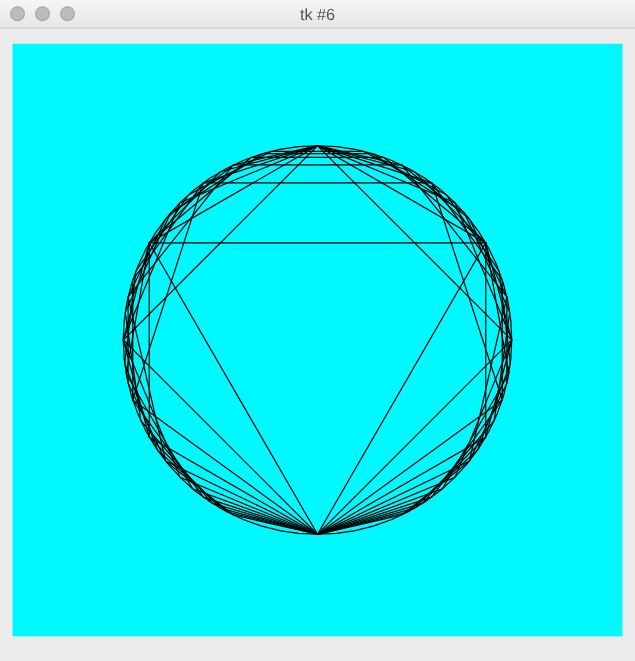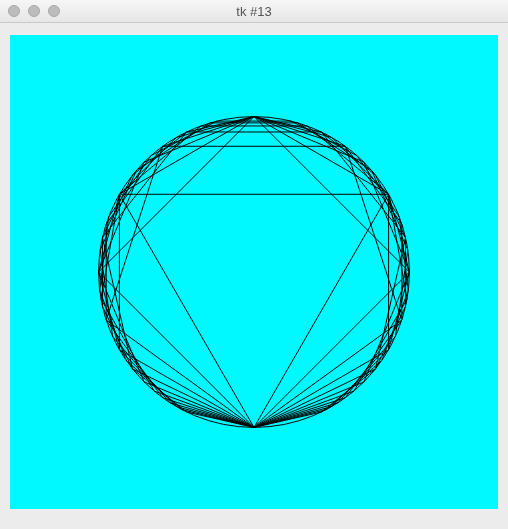--- a/index.html
+++ b/index.html
@@ -78,21 +78,21 @@
 </head>
 <body>
 
 <div class="window">
   <div class="titlebar">
     <div class="traffic">
       <div class="tl-btn"></div>
       <div class="tl-btn"></div>
       <div class="tl-btn"></div>
     </div>
-    <div class="title">tk #13</div>
+    <div class="title">tk #6</div>
   </div>
   <div class="content">
     <div class="canvas-wrap" style="background: rgb(0, 248, 255);">
       <svg class="poly" viewBox="0 0 488 488">
           <polygon points="244.00,404.00 105.44,164.00 382.56,164.00" style="stroke: rgb(0, 0, 0);"></polygon>
           <polygon points="244.00,404.00 84.00,244.00 244.00,84.00 404.00,244.00" style="stroke: rgb(0, 0, 0);"></polygon>
           <polygon points="244.00,404.00 91.83,293.44 149.95,114.56 338.05,114.56 396.17,293.44" style="stroke: rgb(0, 0, 0);"></polygon>
           <polygon points="244.00,404.00 105.44,324.00 105.44,164.00 244.00,84.00 382.56,164.00 382.56,324.00" style="stroke: rgb(0, 0, 0);"></polygon>
           <polygon points="244.00,404.00 118.91,343.76 88.01,208.40 174.58,99.84 313.42,99.84 399.99,208.40 369.09,343.76" style="stroke: rgb(0, 0, 0);"></polygon>
           <polygon points="244.00,404.00 130.86,357.14 84.00,244.00 130.86,130.86 244.00,84.00 357.14,130.86 404.00,244.00 357.14,357.14" style="stroke: rgb(0, 0, 0);"></polygon>

